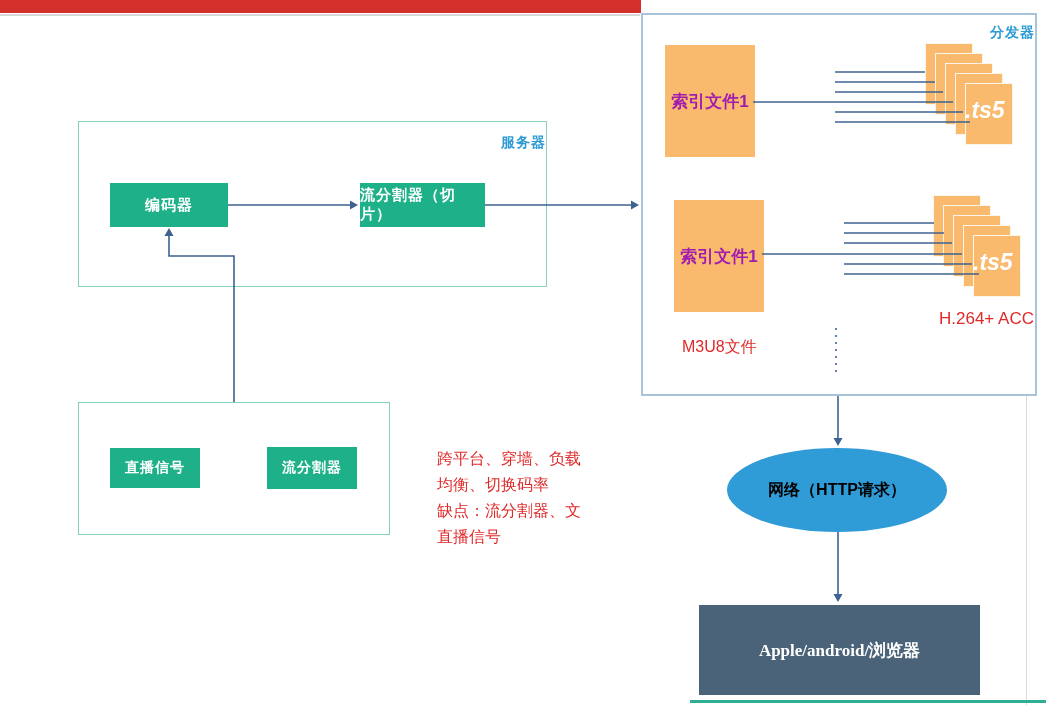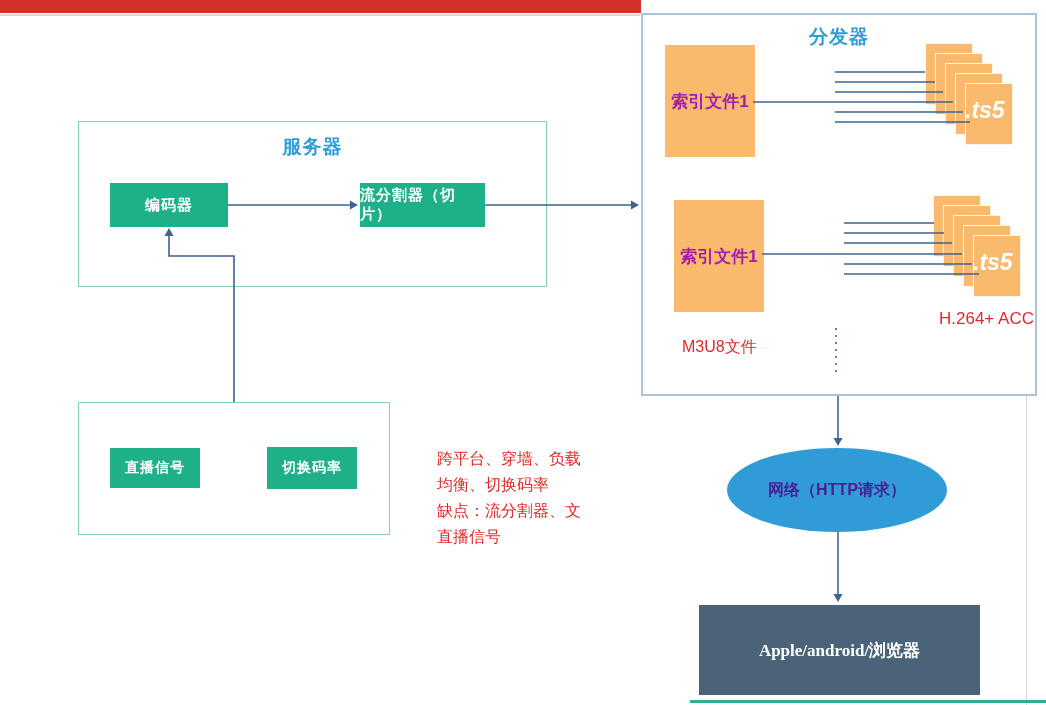--- a/index.html
+++ b/index.html
@@ -11,22 +11,22 @@
   .top-hairline{position:absolute;left:0;top:14px;width:640px;height:2px;background:#d8d8d8;}
   .right-hairline{position:absolute;left:1026px;top:396px;width:1px;height:309px;background:#dcdcdc;}
   .bottom-teal-line{position:absolute;left:690px;top:700px;width:356px;height:3px;background:#2fae92;}
 
   
   .frame{position:absolute;background:#fff;box-sizing:border-box;}
   .server-frame{left:78px;top:121px;width:469px;height:166px;border:1.5px solid #86d0bc;padding-left:48px;}
   .source-frame{left:78px;top:402px;width:312px;height:133px;border:1.5px solid #86d0bc;}
   .dist-frame{left:641px;top:13px;width:396px;height:383px;border:2px solid #a9c4da;}
 
-  .frame-title{position:absolute;left:0;right:0;text-align:center;color:#2e9bd6;
-               font-weight:bold;font-size:19px;letter-spacing:1px;}
+  .frame-title{position:absolute;left:0;right:0;text-align:right;color:#2e9bd6;
+               font-weight:bold;font-size:14px;letter-spacing:1px;}
 
   
   .gnode{position:absolute;background:#1eb189;color:#fff;font-weight:bold;
          display:flex;align-items:center;justify-content:center;font-size:15px;
          letter-spacing:1px;z-index:3;}
 
   
   .idx{position:absolute;width:90px;height:112px;background:#f9ba6d;color:#a21caf;
        font-weight:bold;font-size:17px;display:flex;align-items:center;
        justify-content:center;z-index:2;}
@@ -40,21 +40,21 @@
   .stack .page:nth-child(5){left:40px;top:40px;}
   .stack .ts-label{position:absolute;left:40px;top:54px;color:#fff;font-weight:bold;
                    font-size:23px;z-index:6;white-space:nowrap;font-style:italic;}
 
   .red-note{position:absolute;left:437px;top:446px;color:#e02a2a;font-size:16px;
             line-height:26px;white-space:nowrap;}
   .red-label{position:absolute;color:#e02a2a;white-space:nowrap;}
 
   
   .ellipse{position:absolute;left:727px;top:448px;width:220px;height:84px;
-           background:#2f9cd8;border-radius:50%;color:#4c1d95;font-weight:bold;
+           background:#2f9cd8;border-radius:50%;color:#000000;font-weight:bold;
            font-size:16px;display:flex;align-items:center;justify-content:center;z-index:3;}
   .client{position:absolute;left:699px;top:605px;width:281px;height:90px;
           background:#4a6378;color:#fff;font-weight:bold;font-size:17px;
           display:flex;align-items:center;justify-content:center;z-index:3;font-family:Liberation Serif, serif;}
 
   .connector-layer{position:absolute;left:0;top:0;width:1046px;height:705px;
                    z-index:5;pointer-events:none;}
   .connector-layer line,.connector-layer polyline{stroke:#3e6291;stroke-width:1.6;fill:none;}
   .connector-layer .thin{stroke-width:1.4;}
   .connector-layer polygon{fill:#3e6291;stroke:none;}
@@ -71,21 +71,21 @@
   <div class="bottom-teal-line"></div>
 
   <div class="frame server-frame">
     <div class="frame-title" style="top:12px;">服务器</div>
   </div>
   <div class="gnode" style="left:110px;top:183px;width:118px;height:44px;">编码器</div>
   <div class="gnode" style="left:360px;top:183px;width:125px;height:44px;">流分割器（切片）</div>
 
   <div class="frame source-frame"></div>
   <div class="gnode" style="left:110px;top:448px;width:90px;height:40px;font-size:14px;">直播信号</div>
-  <div class="gnode" style="left:267px;top:447px;width:90px;height:42px;font-size:14px;">切换码率</div>
+  <div class="gnode" style="left:267px;top:447px;width:90px;height:42px;font-size:14px;">流分割器</div>
 
   <div class="red-note">
     <div>跨平台、穿墙、负载</div>
     <div>均衡、切换码率</div>
     <div>缺点：流分割器、文</div>
     <div>直播信号</div>
   </div>
 
   <div class="frame dist-frame">
     <div class="frame-title" style="top:9px;">分发器</div>

